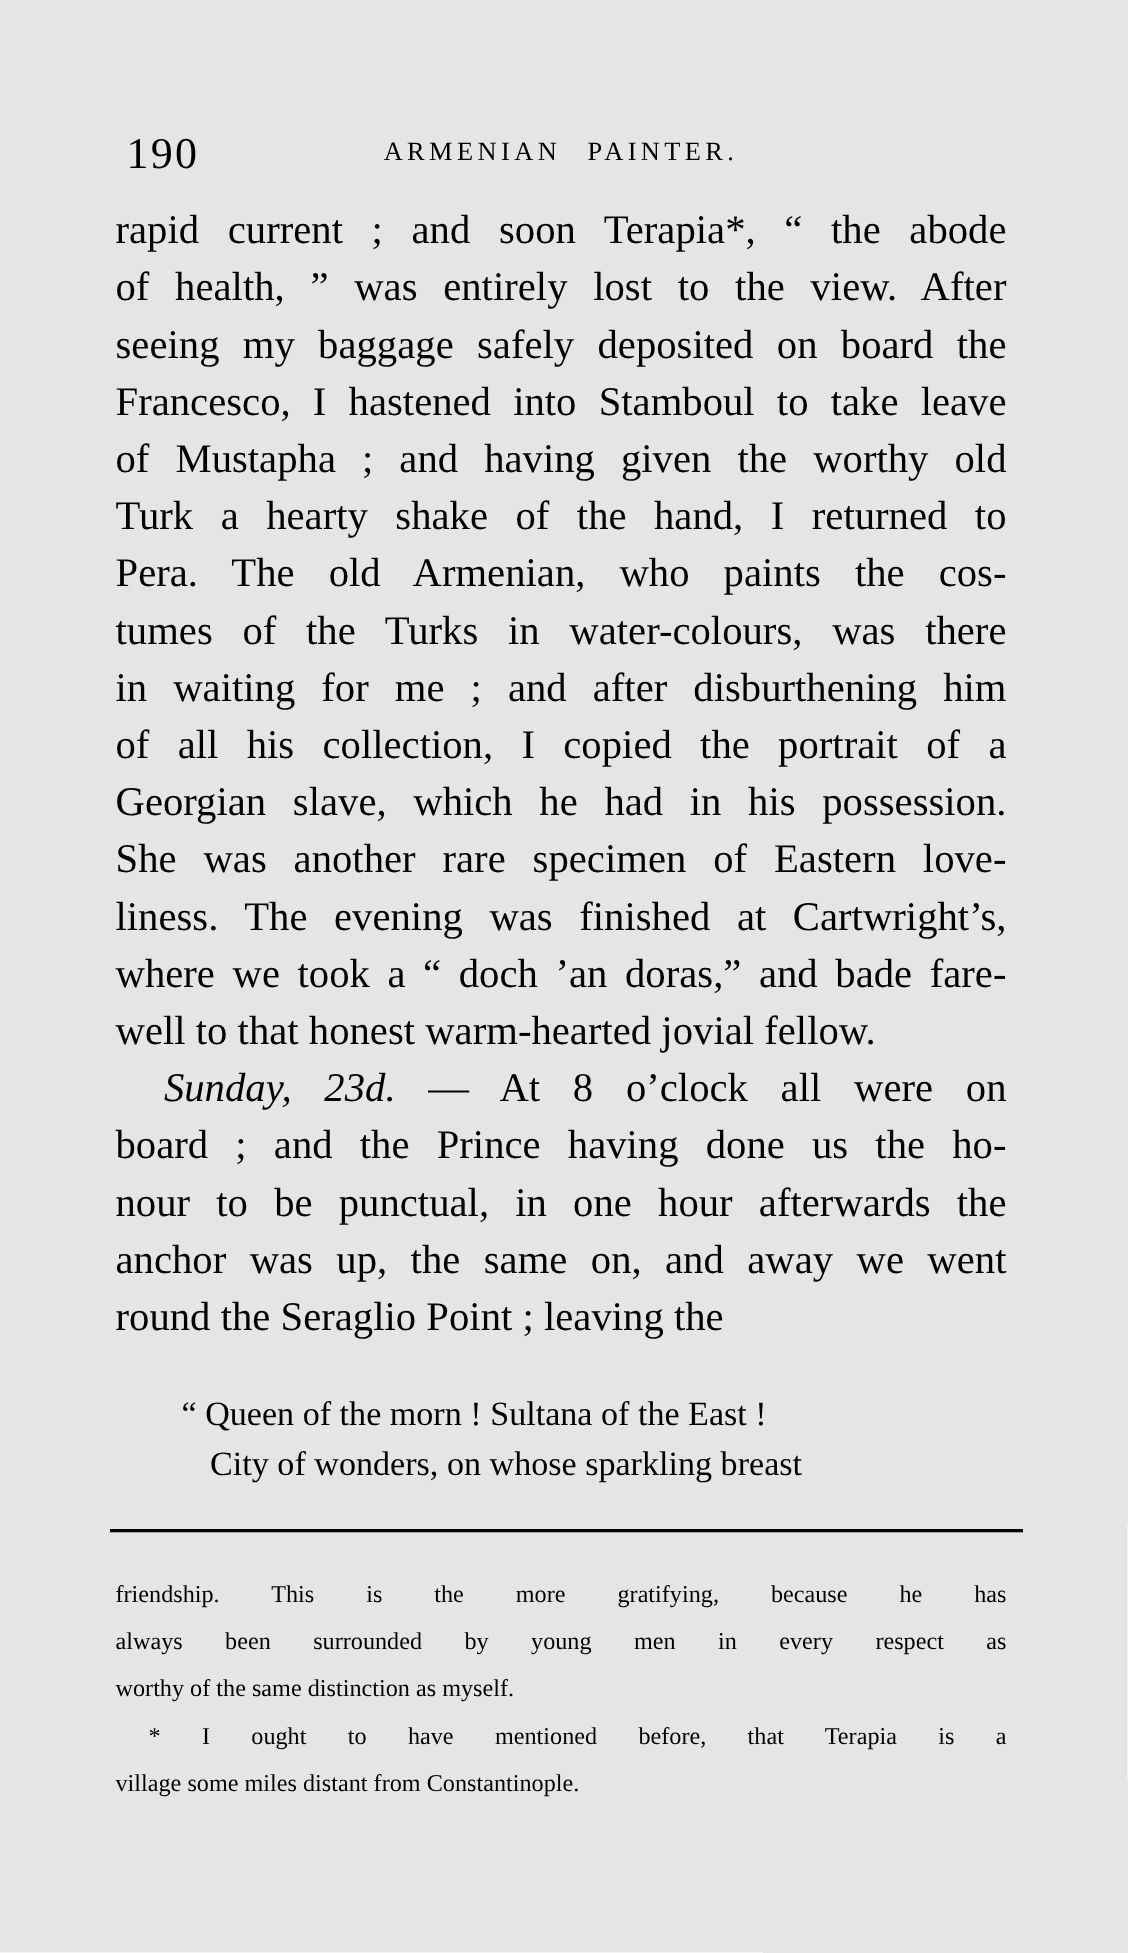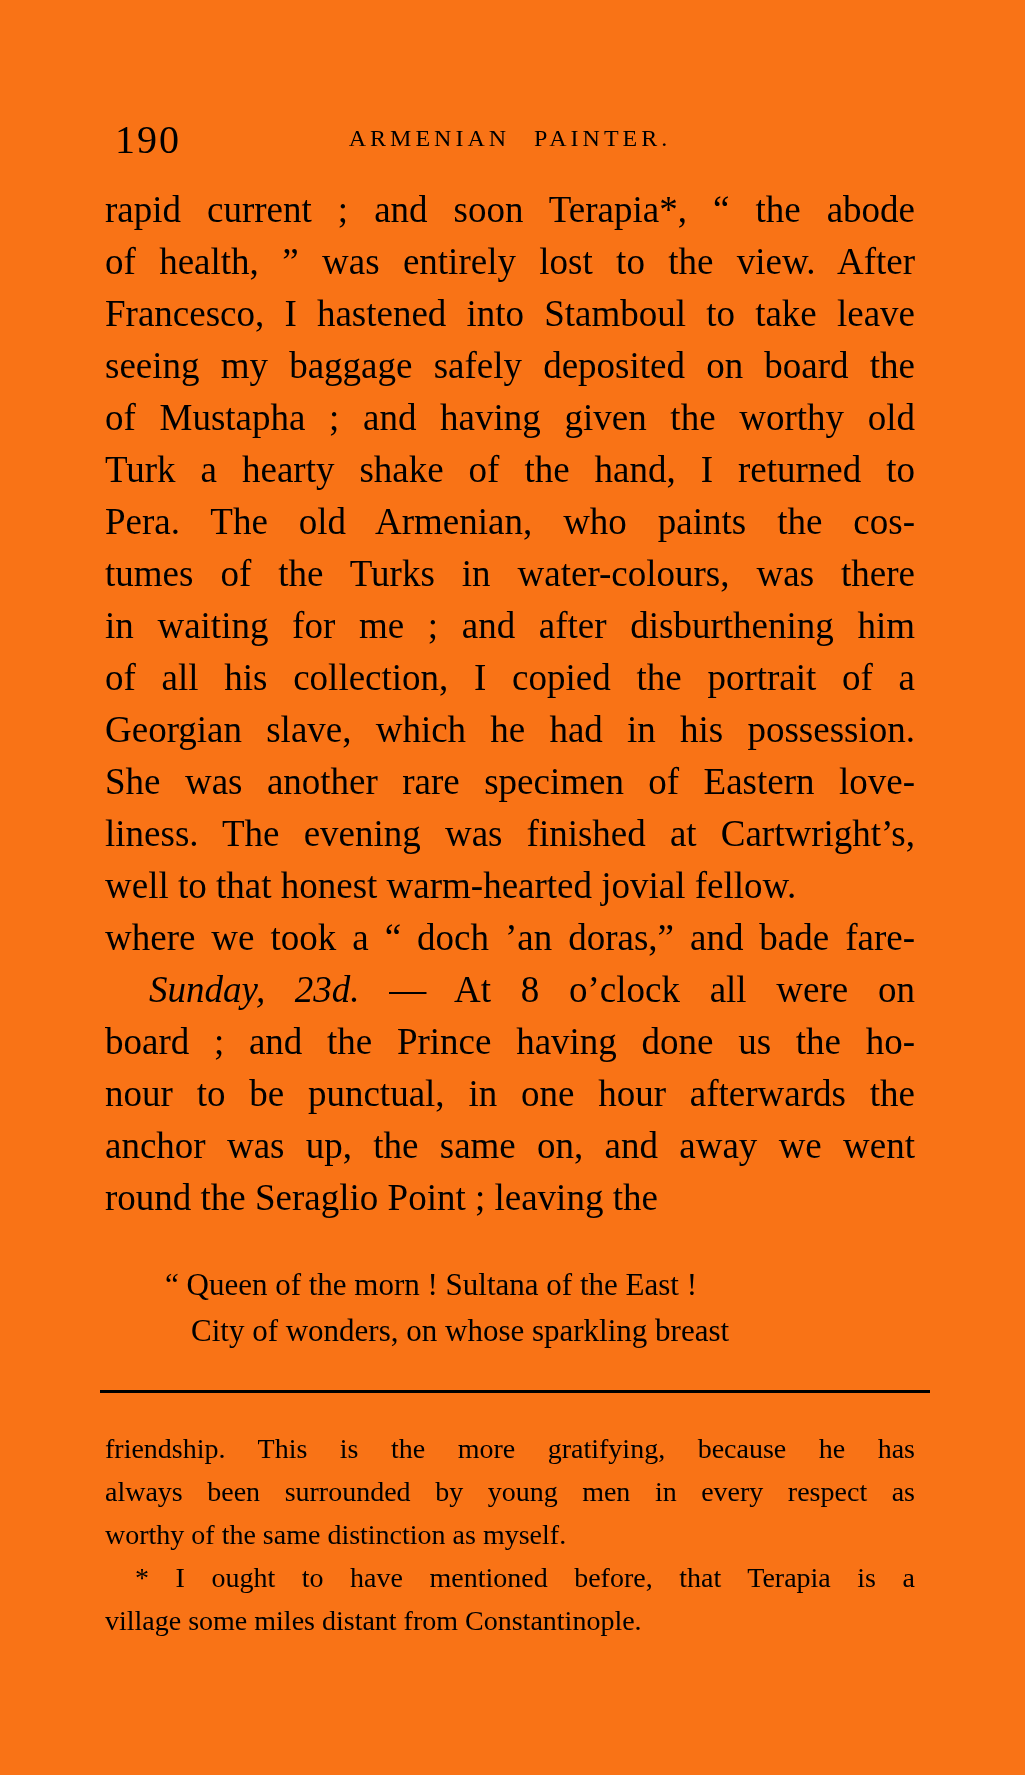--- a/index.html
+++ b/index.html
@@ -5,21 +5,21 @@
   html, body {
     margin: 0;
     padding: 0;
     background: #ffffff;
   }
   .page {
     position: relative;
     width: 1025px;
     height: 1775px;
     margin: 0;
-    background: #f97316;
+    background: #e5e5e5;
     color: #000000;
     font-family: "Liberation Serif", "DejaVu Serif", serif;
     box-sizing: border-box;
     padding: 0 110px 0 105px;
     overflow: hidden;
   }
   
   .running-head {
     position: relative;
     margin-top: 116px;
@@ -66,52 +66,52 @@
   .footnote-rule {
     border: none;
     border-top: 3px solid #000000;
     margin: 36px 0 0 -5px;
     width: 830px;
     height: 0;
   }
   
   .footnotes {
     margin-top: 34px;
-    font-size: 28px;
+    font-size: 22px;
     line-height: 43px;
   }
   .fn-line { min-height: 43px; }
   .fn-indent { text-indent: 30px; }
 </style>
 </head>
 <body>
 
 <div class="page">
 
   <div class="running-head">
     <span class="folio">190</span>
     <span class="head-title">ARMENIAN PAINTER.</span>
   </div>
 
   <div class="body-text">
     <div class="line j">rapid current ; and soon Terapia*, “ the abode</div>
     <div class="line j">of health, ” was entirely lost to the view. After</div>
+    <div class="line j">seeing my baggage safely deposited on board the</div>
     <div class="line j">Francesco, I hastened into Stamboul to take leave</div>
-    <div class="line j">seeing my baggage safely deposited on board the</div>
     <div class="line j">of Mustapha ; and having given the worthy old</div>
     <div class="line j">Turk a hearty shake of the hand, I returned to</div>
     <div class="line j">Pera. The old Armenian, who paints the cos-</div>
     <div class="line j">tumes of the Turks in water-colours, was there</div>
     <div class="line j">in waiting for me ; and after disburthening him</div>
     <div class="line j">of all his collection, I copied the portrait of a</div>
     <div class="line j">Georgian slave, which he had in his possession.</div>
     <div class="line j">She was another rare specimen of Eastern love-</div>
     <div class="line j">liness. The evening was finished at Cartwright’s,</div>
+    <div class="line j">where we took a “ doch ’an doras,” and bade fare-</div>
     <div class="line">well to that honest warm-hearted jovial fellow.</div>
-    <div class="line j">where we took a “ doch ’an doras,” and bade fare-</div>
     <div class="line j indent"><i>Sunday, 23d.</i><span> — At 8 o’clock all were on</span></div>
     <div class="line j">board ; and the Prince having done us the ho-</div>
     <div class="line j">nour to be punctual, in one hour afterwards the</div>
     <div class="line j">anchor was up, the same on, and away we went</div>
     <div class="line">round the Seraglio Point ; leaving the</div>
   </div>
 
   <div class="poem">
     <div class="pl1">“ Queen of the morn ! Sultana of the East !</div>
     <div class="pl2">City of wonders, on whose sparkling breast</div>

